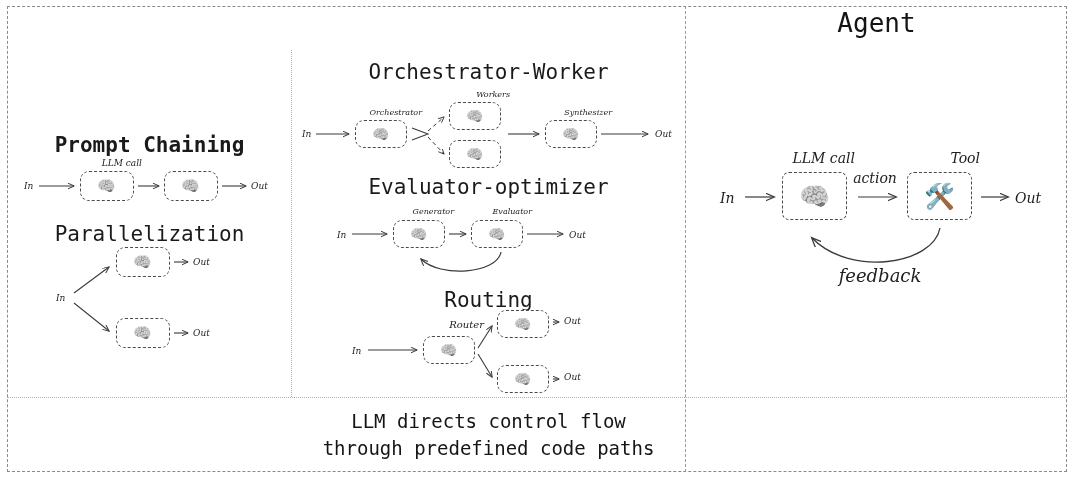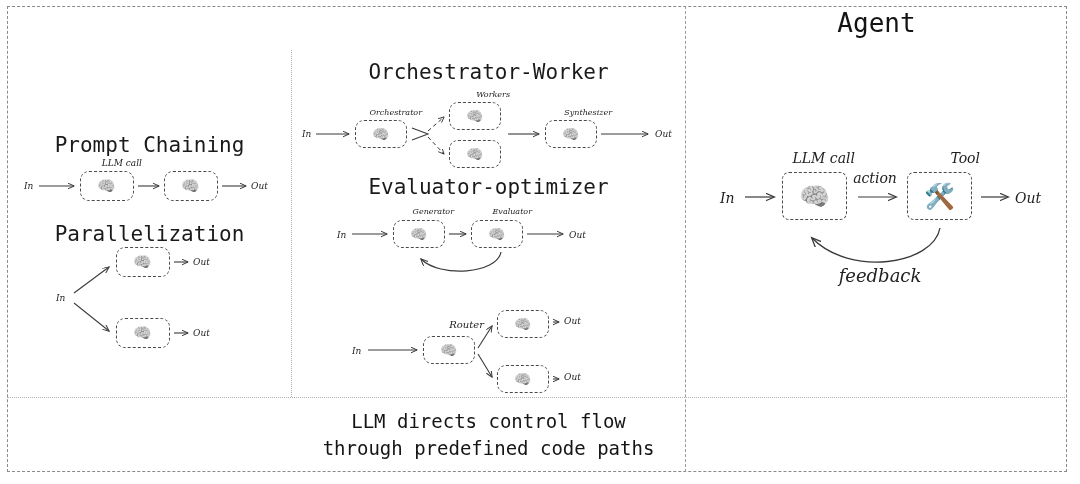--- a/index.html
+++ b/index.html
@@ -91,21 +91,21 @@
 
 <div class="canvas">
 
   <div class="outer-frame"></div>
   <div class="v-divider-major"></div>
   <div class="v-divider-minor"></div>
   <div class="h-divider"></div>
 
   <div class="section-title" id="hdr-agent">Agent</div>
 
-  <div class="pattern-title" style="left:8px;top:133px;width:283px;">Prompt Chaining</div>
+  <div class="pattern-title" style="left:8px;top:133px;width:283px;font-weight:bold;">Prompt Chaining</div>
 
   <div class="diagram" style="left:8px;top:160px;width:283px;height:50px;">
     <div class="node-label" style="left:64px;top:-2px;width:70px;font-size:9px;">LLM call</div>
     <div class="io-label" style="left:16px;top:21px;font-size:9px;">In</div>
     <div class="io-label" style="left:243px;top:21px;font-size:9px;">Out</div>
 
     <div class="node" style="left:72px;top:11px;width:54px;height:30px;">
       <span class="glyph brain" style="font-size:15px;">🧠</span>
     </div>
     <div class="node" style="left:156px;top:11px;width:54px;height:30px;">
@@ -194,20 +194,21 @@
     </div>
 
     <svg class="wires" width="393" height="85">
       <line x1="60" y1="32" x2="95" y2="32" stroke-width="1.1" marker-end="url(#ah-s)"></line>
       <line x1="157" y1="32" x2="174" y2="32" stroke-width="1.1" marker-end="url(#ah-s)"></line>
       <line x1="235" y1="32" x2="271" y2="32" stroke-width="1.1" marker-end="url(#ah-s)"></line>
       <path d="M209,50 C205,72 148,76 129,57" stroke-width="1.2" marker-end="url(#ah-s)"></path>
     </svg>
   </div>
 
+  <div class="pattern-title" style="left:292px;top:288px;width:393px;">Routing</div>
 
   <div class="diagram" style="left:292px;top:310px;width:393px;height:85px;">
     <div class="node-label" style="left:122px;top:9px;width:70px;font-size:10px;">Router</div>
     <div class="io-label" style="left:60px;top:36px;font-size:9px;">In</div>
     <div class="io-label" style="left:272px;top:6px;font-size:9px;">Out</div>
     <div class="io-label" style="left:272px;top:62px;font-size:9px;">Out</div>
 
     <div class="node" style="left:131px;top:26px;width:52px;height:28px;">
       <span class="glyph brain" style="font-size:14px;">🧠</span>
     </div>

